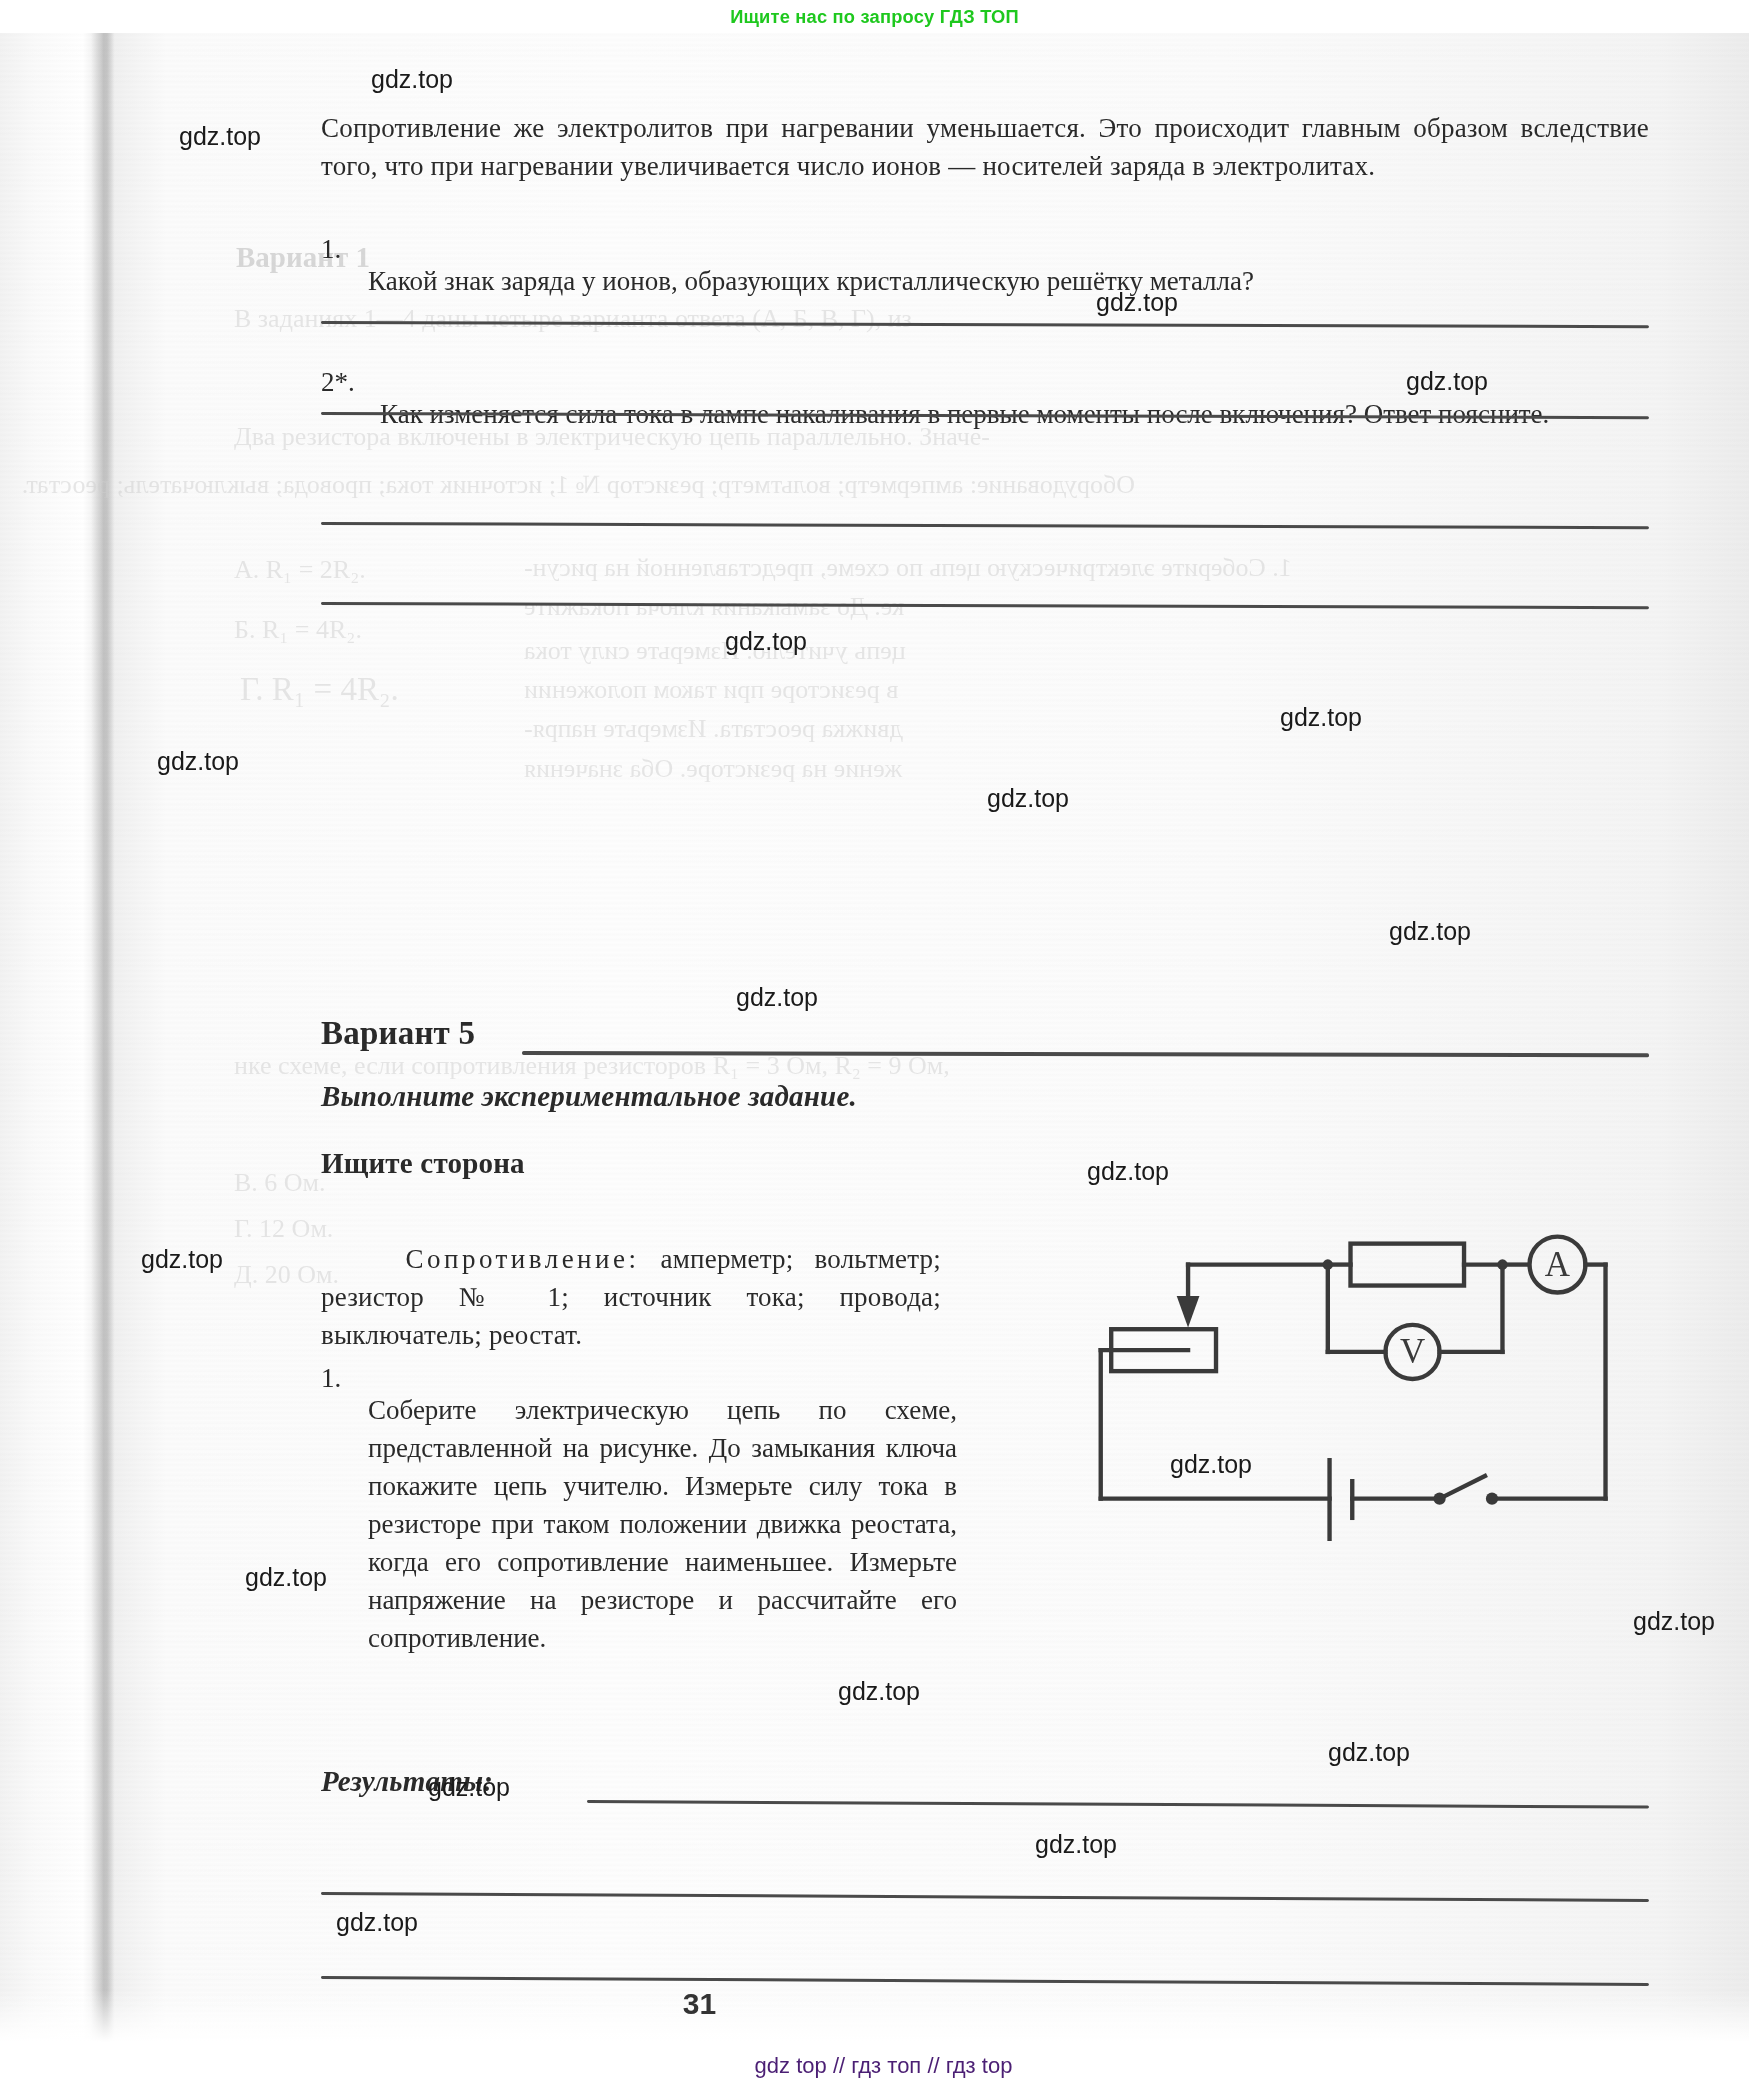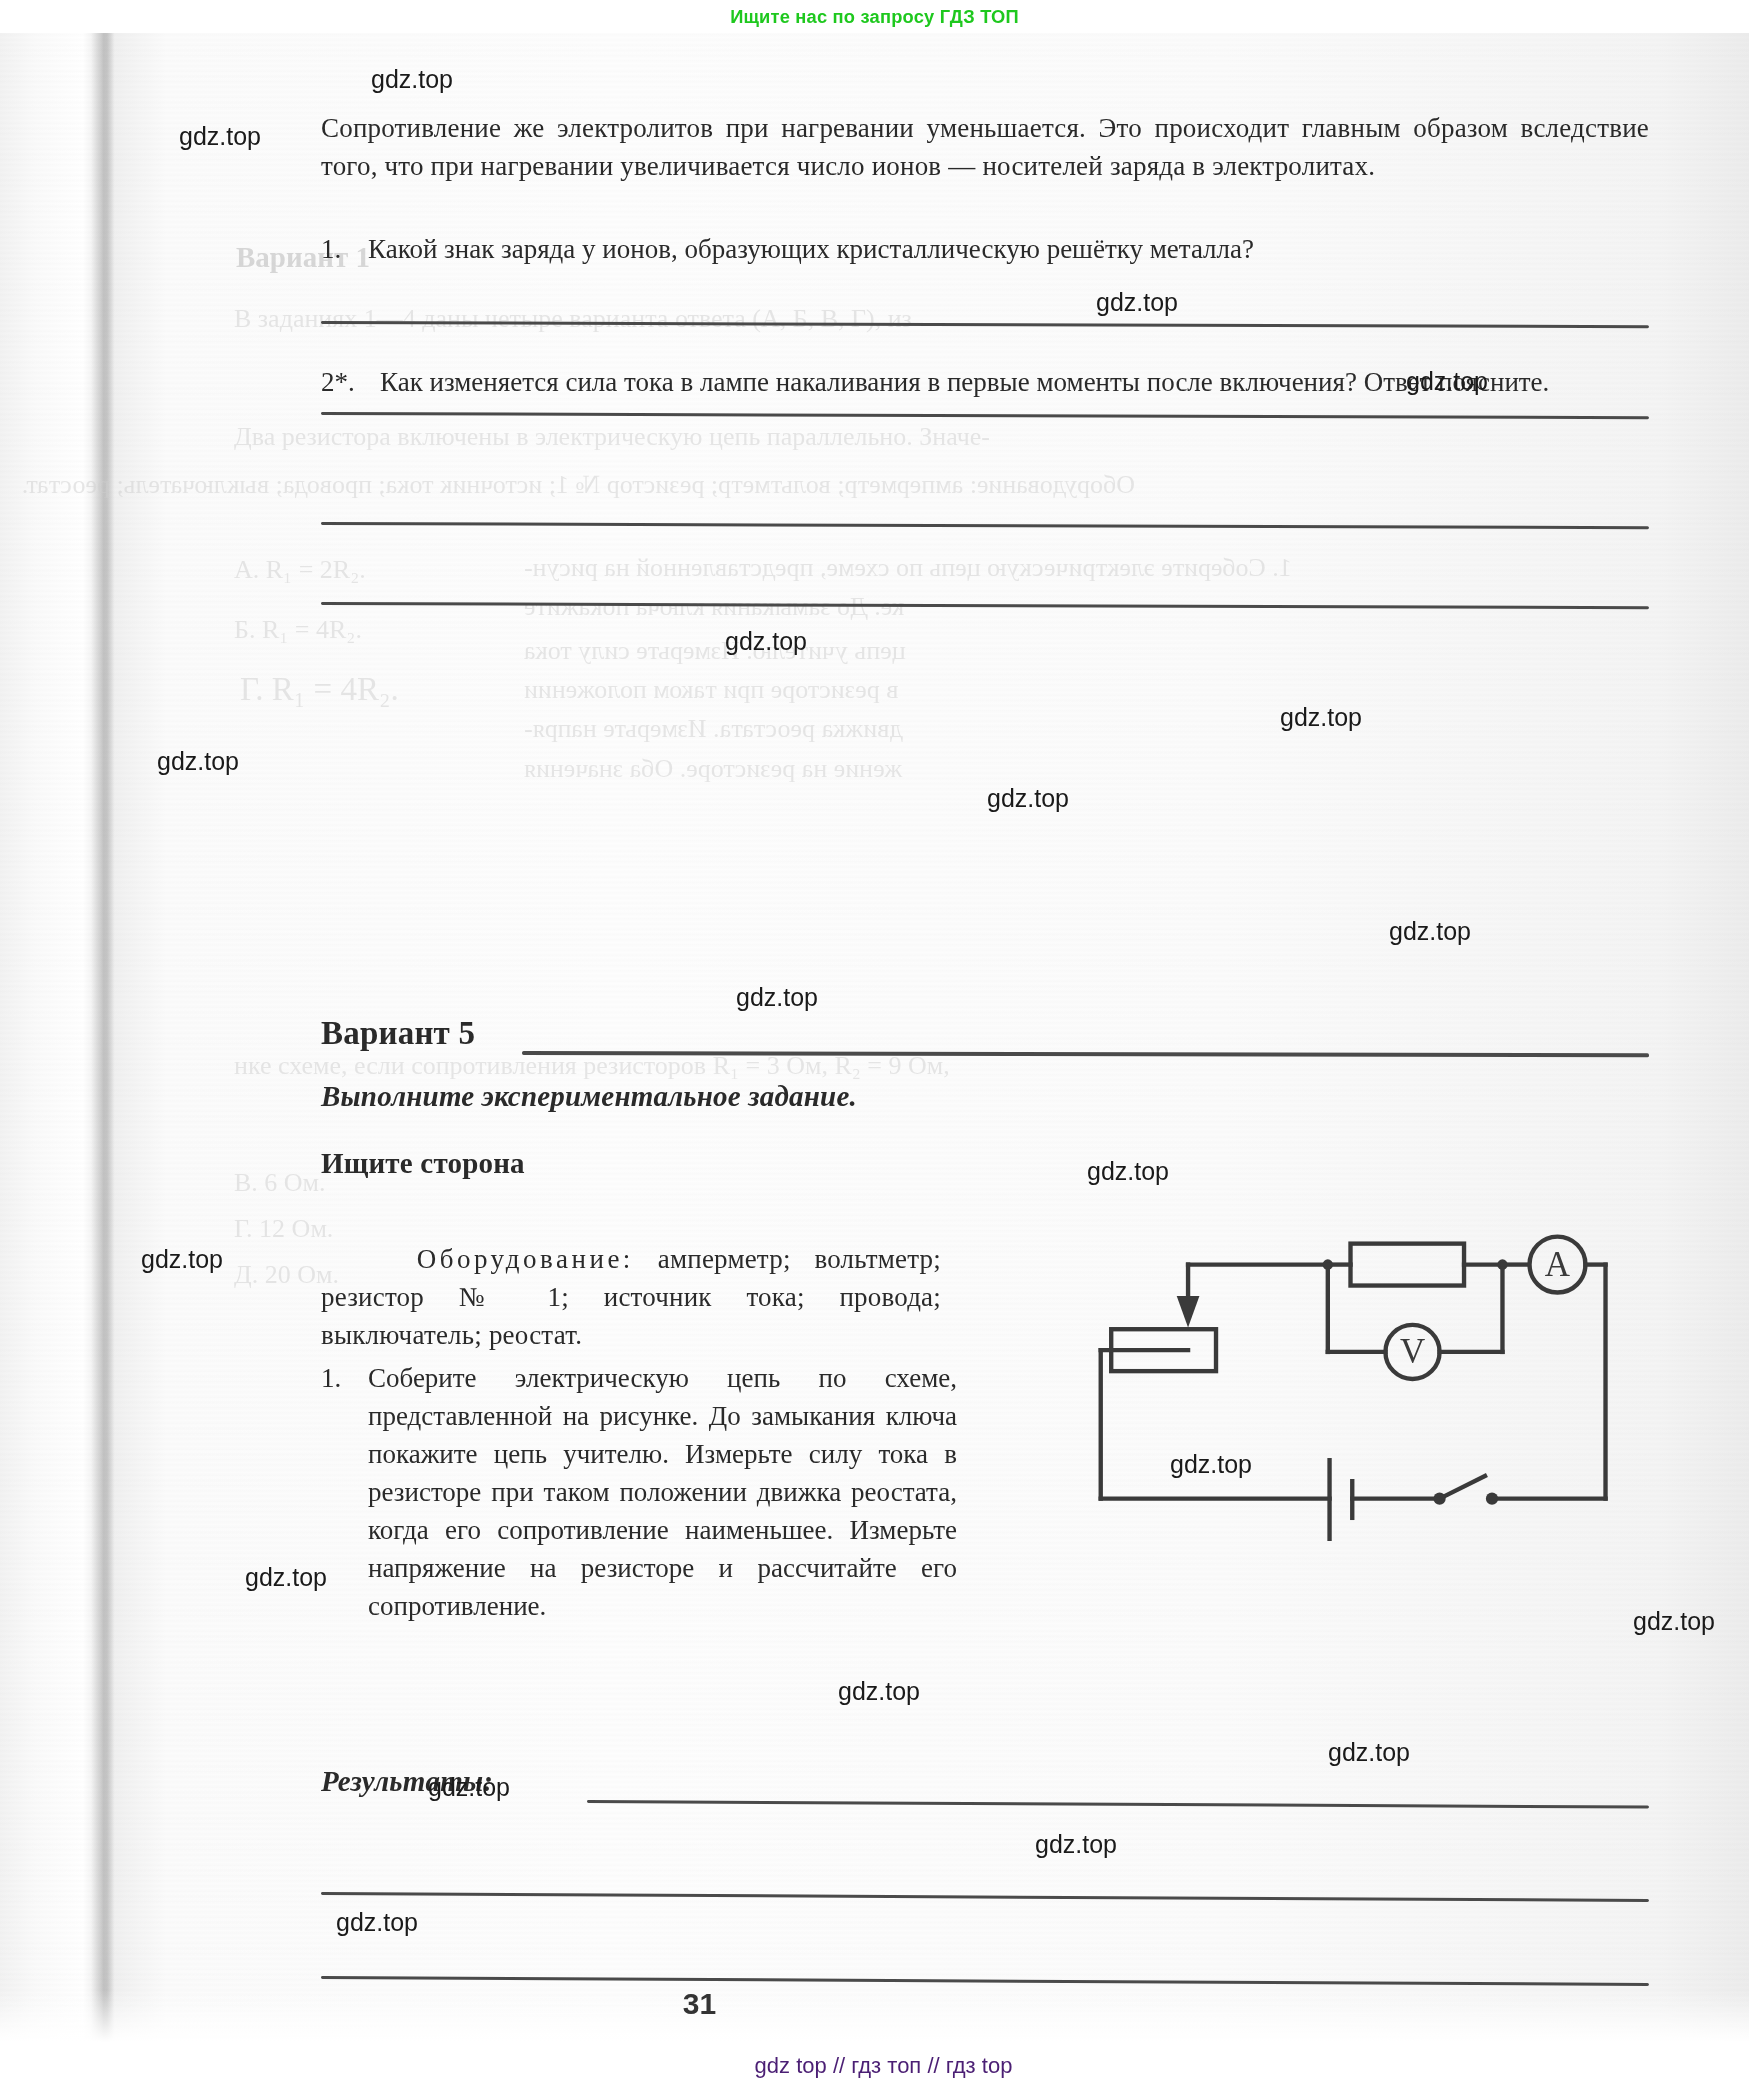--- a/index.html
+++ b/index.html
@@ -63,21 +63,21 @@
 
   
   .item{position:absolute;display:flex;}
   .item .num{
     flex:0 0 auto;width:47px;
     font-family:"Liberation Serif",serif;font-size:27px;line-height:38px;color:#2a2a2a;
   }
   .item .body{
     flex:1 1 auto;
     font-family:"Liberation Serif",serif;font-size:27px;line-height:38px;color:#2a2a2a;
-    text-align:justify;text-align-last:left;
+    text-align:justify;text-align-last:left;margin-top:32px;
   }
 
   
   .rule{
     position:absolute;height:2.6px;background:#4a4a4a;
     border-radius:1.7px;
     transform-origin:left center;
   }
 
   
@@ -168,21 +168,21 @@
   <div class="rule" style="left:321px;top:569px;width:1328px;transform:rotate(0.18deg);"></div>
 
   <div class="txt bold" style="left:321px;top:980px;font-size:33px;line-height:40px;">Вариант 5</div>
   <div class="rule" style="left:522px;top:1018px;width:1127px;height:3.5px;transform:rotate(0.12deg);"></div>
 
   <div class="txt ital" style="left:321px;top:1044px;font-size:29px;line-height:38px;">Выполните экспериментальное задание.</div>
 
   <div class="txt bold" style="left:321px;top:1111px;font-size:29px;line-height:38px;">Ищите сторона</div>
 
   <div class="txt" style="left:321px;top:1169px;width:620px;text-align:justify;text-align-last:left;">
-    <span class="sp">Оборудование:</span><span> амперметр; вольтметр; резистор № 1; источник тока; провода; выключатель; реостат.</span>
+    <span class="sp">Сопротивление:</span><span> амперметр; вольтметр; резистор № 1; источник тока; провода; выключатель; реостат.</span>
   </div>
 
   <div class="item" style="left:321px;top:1326px;width:636px;">
     <div class="num">1.</div>
     <div class="body" style="text-align-last:justify;">Соберите электрическую цепь по схеме, представленной на рисунке. До замыкания ключа покажите цепь учителю. Измерьте силу тока в резисторе при таком положении движка реостата, когда его сопротивление наименьшее. Измерьте напряжение на резисторе и рассчитайте его сопротивление.</div>
   </div>
 
   <div class="txt ital" style="left:321px;top:1729px;font-size:29px;line-height:38px;">Результаты:</div>
   <div class="rule" style="left:587px;top:1767px;width:1062px;transform:rotate(0.30deg);"></div>
   <div class="rule" style="left:321px;top:1859px;width:1328px;transform:rotate(0.30deg);"></div>

